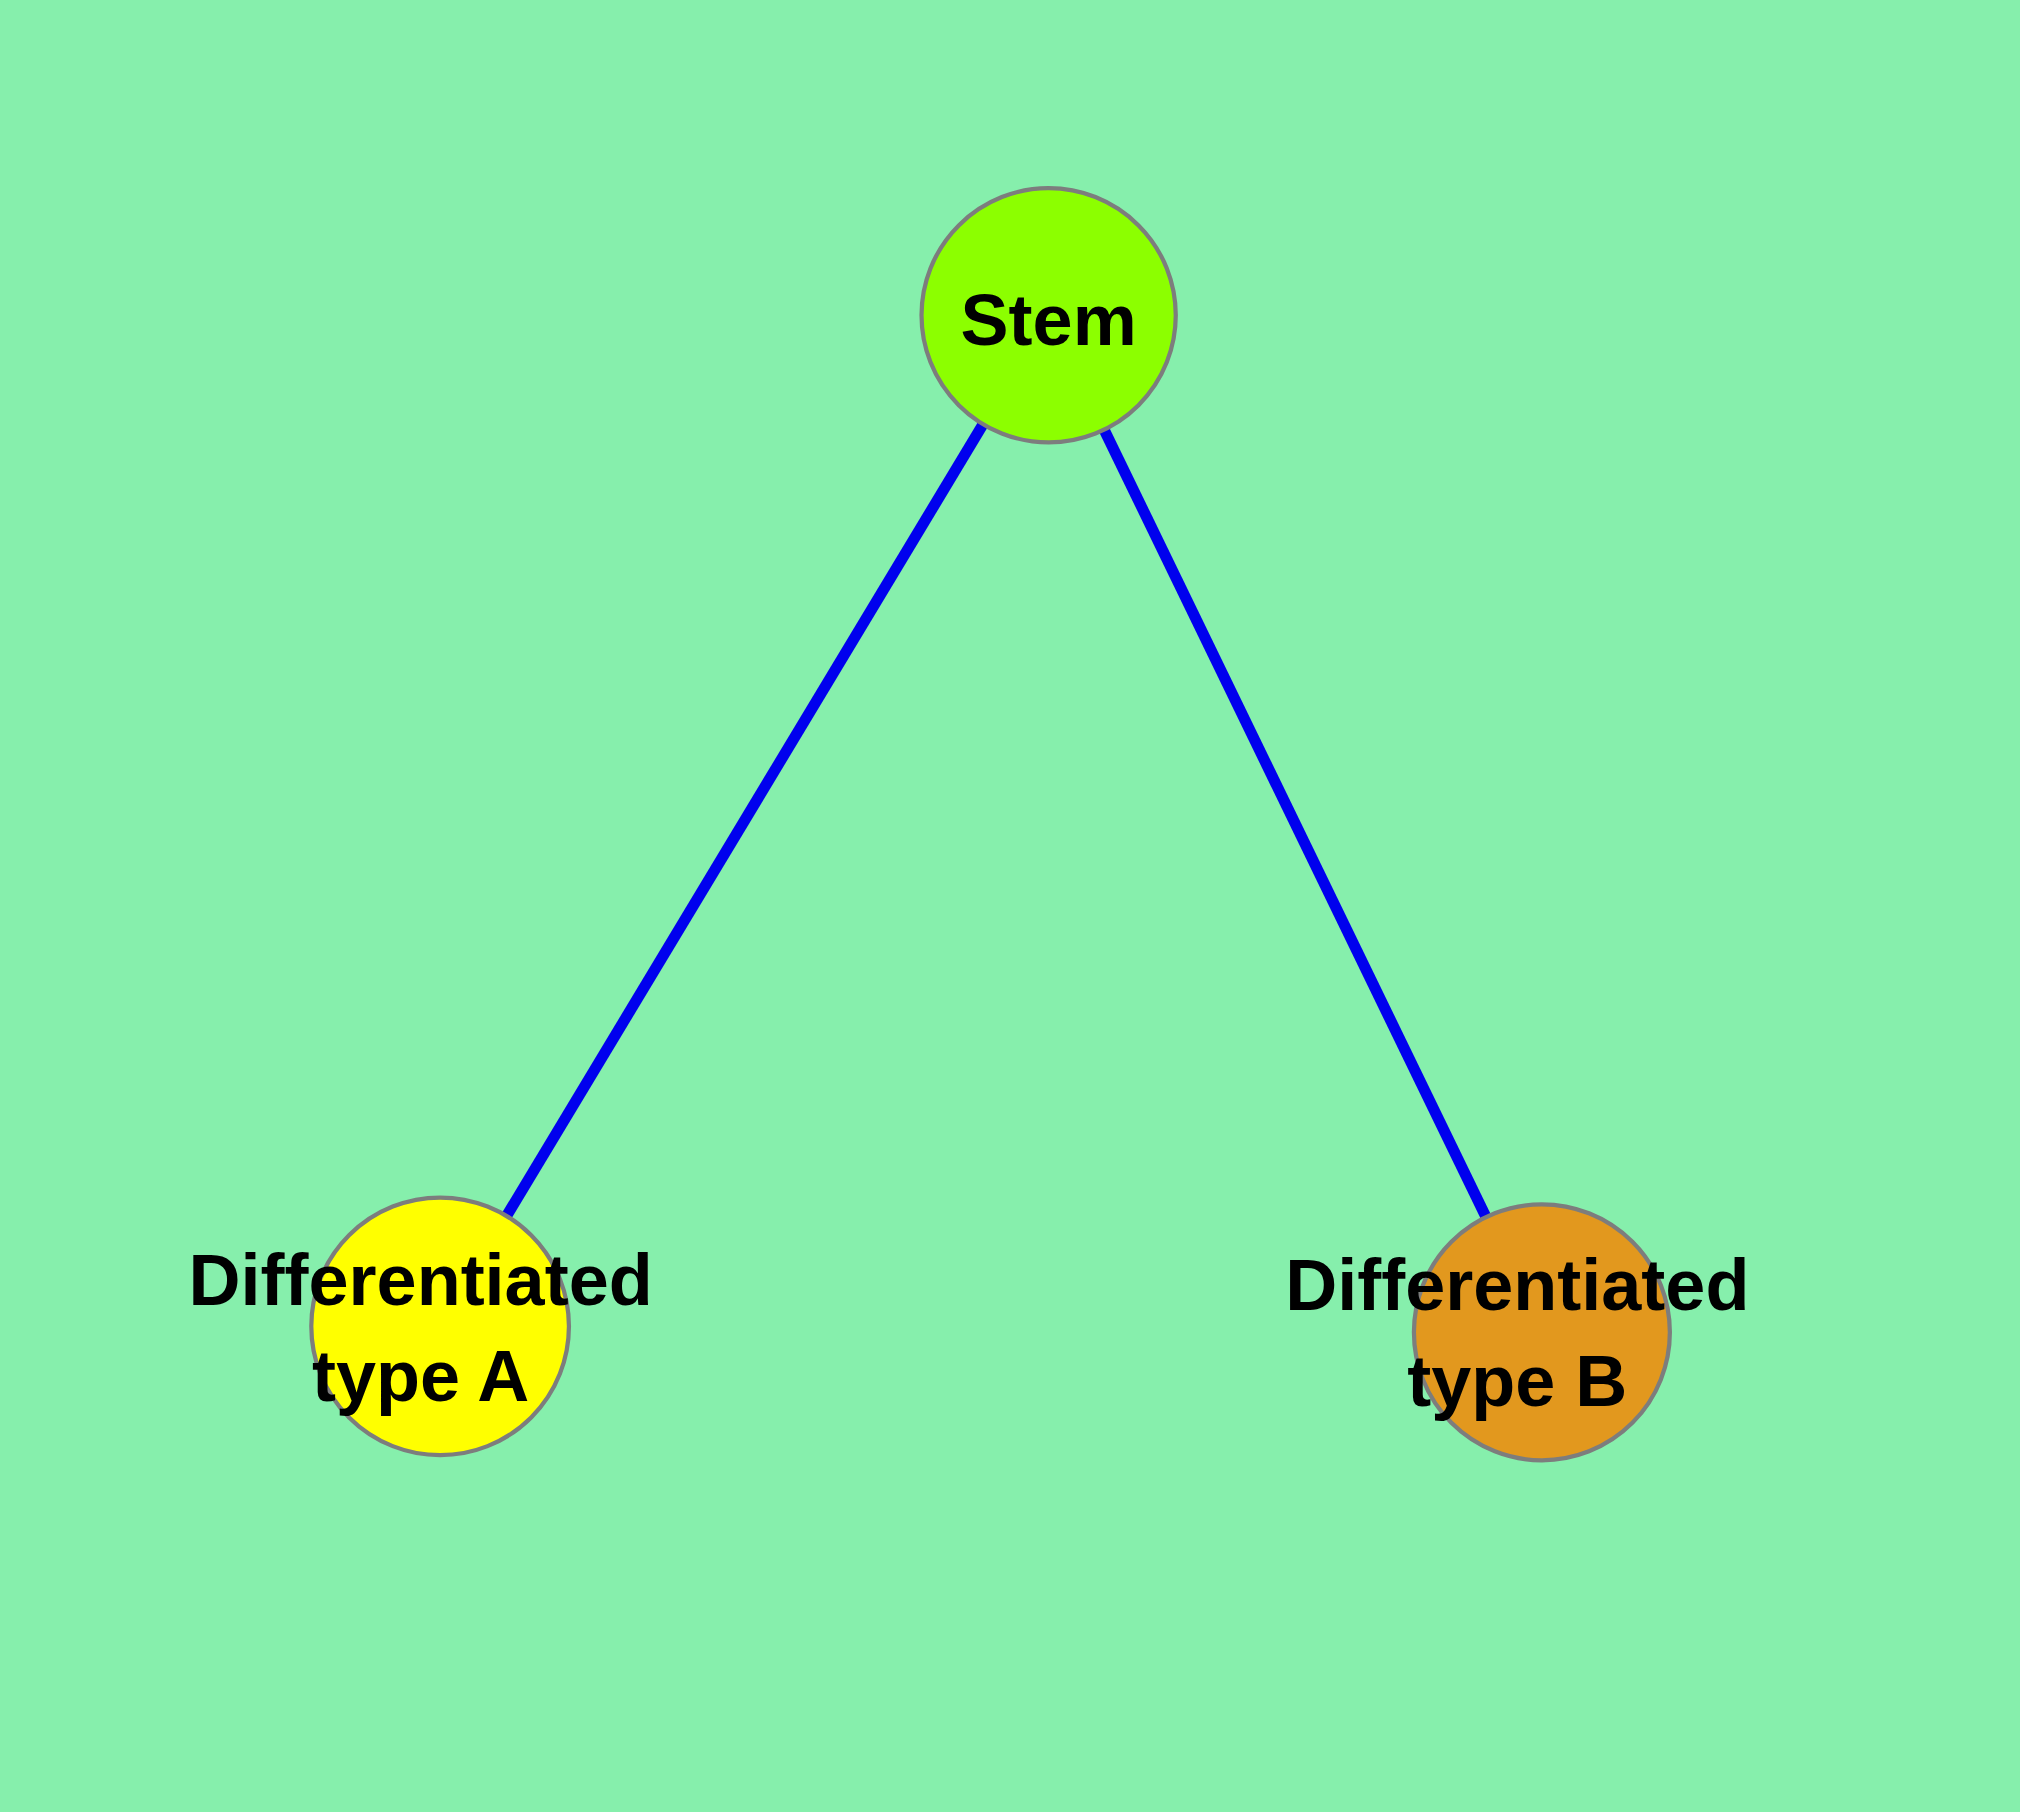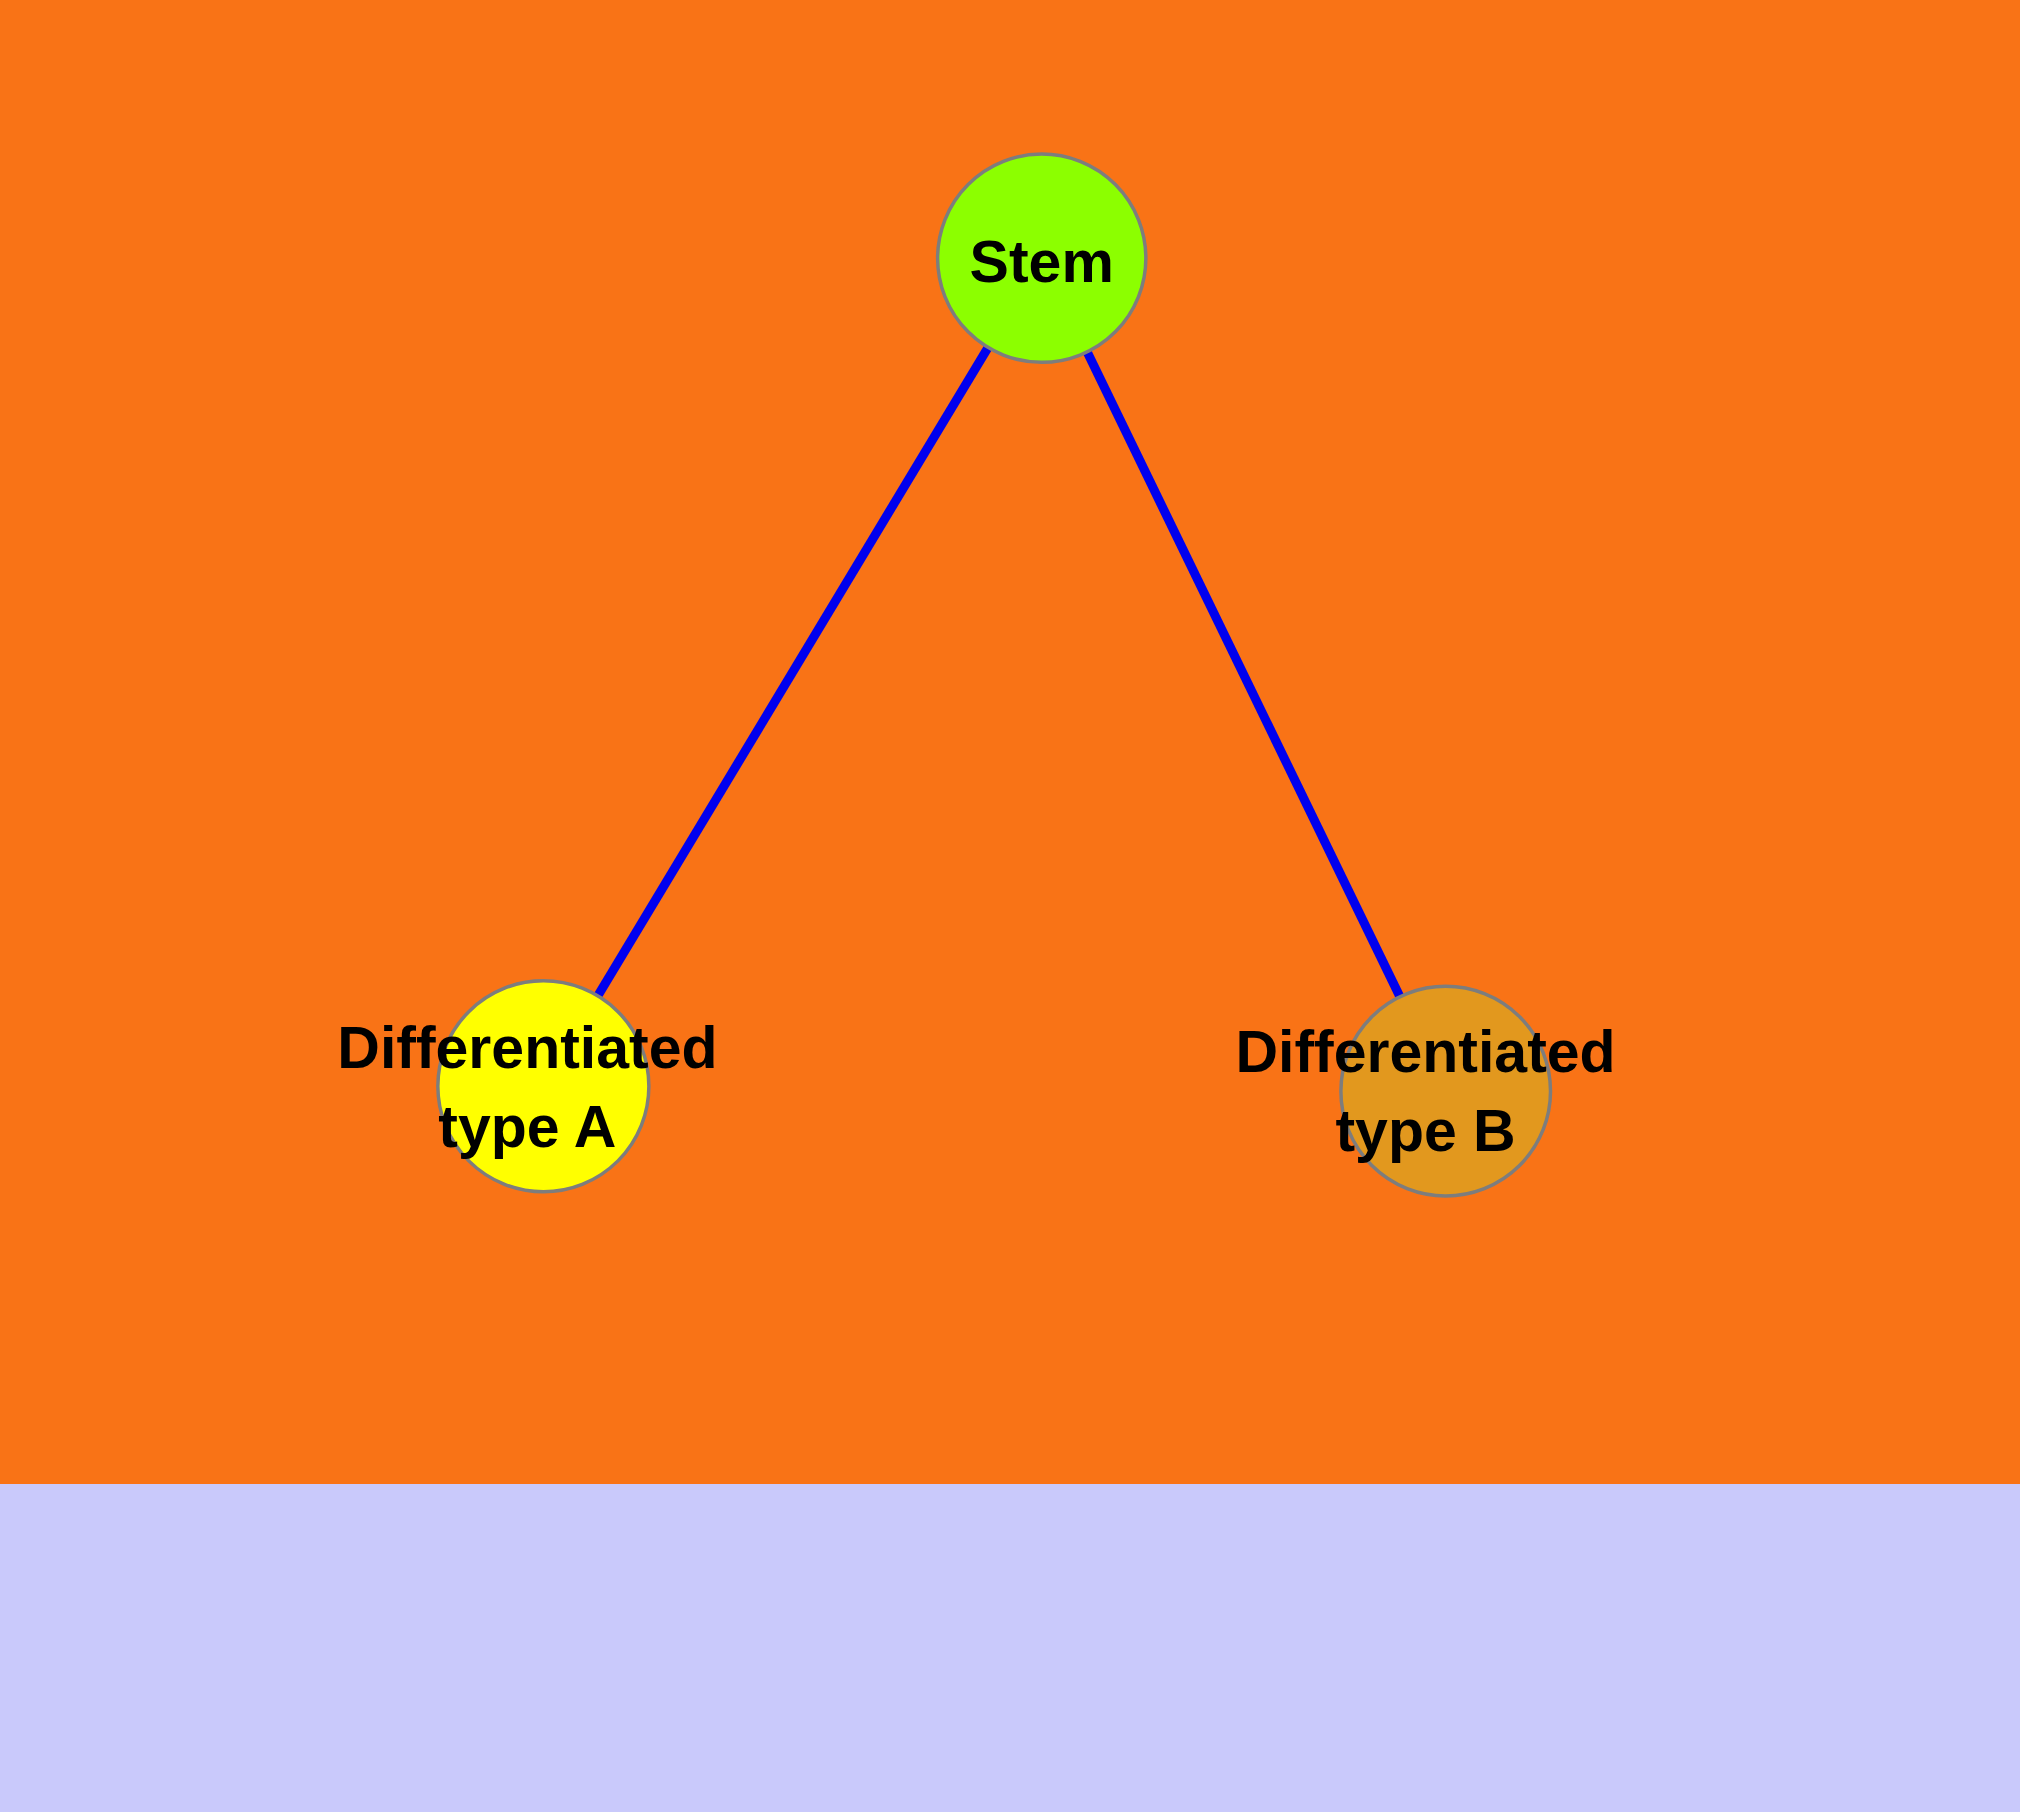--- a/index.html
+++ b/index.html
@@ -3,23 +3,23 @@
 <meta charset="utf-8">
 <style>
   html, body {
     margin: 0;
     padding: 0;
     background: #C9C9FB;
     font-family: "Liberation Sans", sans-serif;
   }
   .canvas-wrap {
     width: 2021px;
-    height: 1484px;
+    height: 1812px;
     position: relative;
-    background: #f97316;
+    background: #86efac;
     overflow: hidden;
     text-align: center;
   }
   svg.graph {
     display: block;
     width: 100%;
     height: 100%;
   }
   .edge-line {
     stroke-width: 13px;

